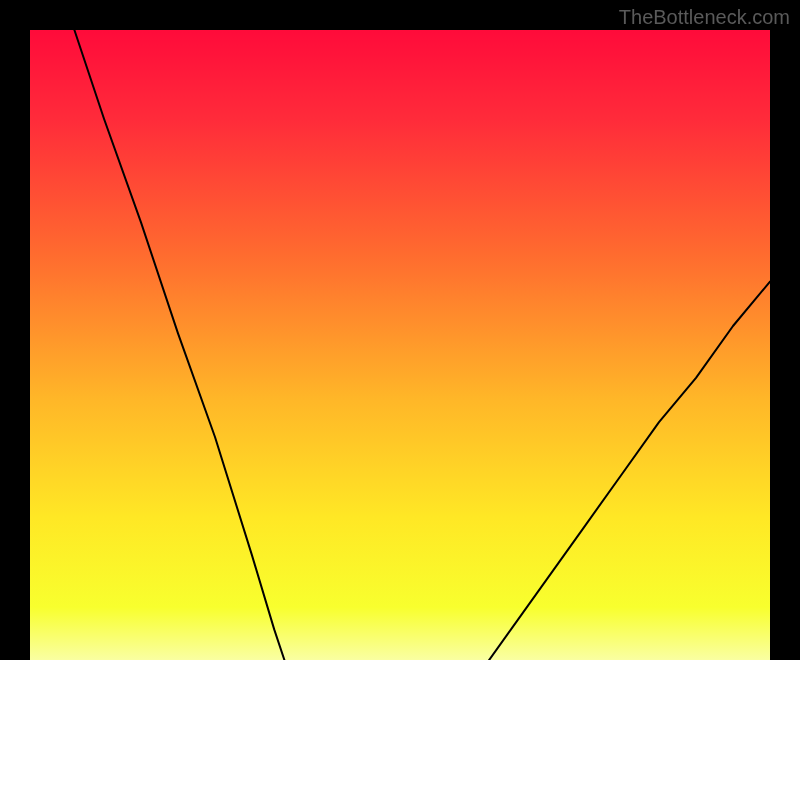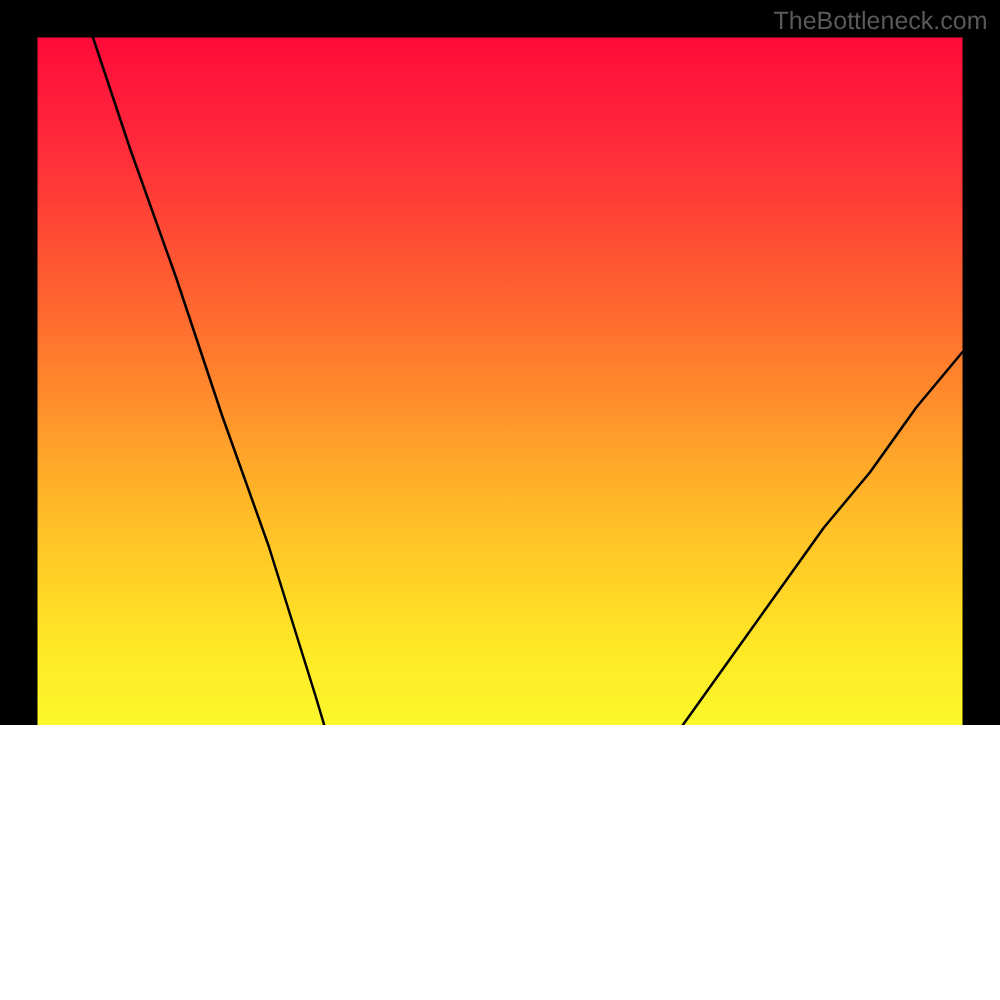--- a/index.html
+++ b/index.html
@@ -4,21 +4,21 @@
 <style>
   body {
     margin: 0;
     padding: 0;
     background: #fff;
     font-family: Arial, sans-serif;
   }
   .chart-container {
     position: relative;
     width: 800px;
-    height: 580px;
+    height: 660px;
     background: #000;
   }
   .watermark {
     position: absolute;
     top: 6px;
     right: 10px;
     color: #5a5a5a;
     font-size: 20px;
     font-family: Arial, sans-serif;
     z-index: 10;

